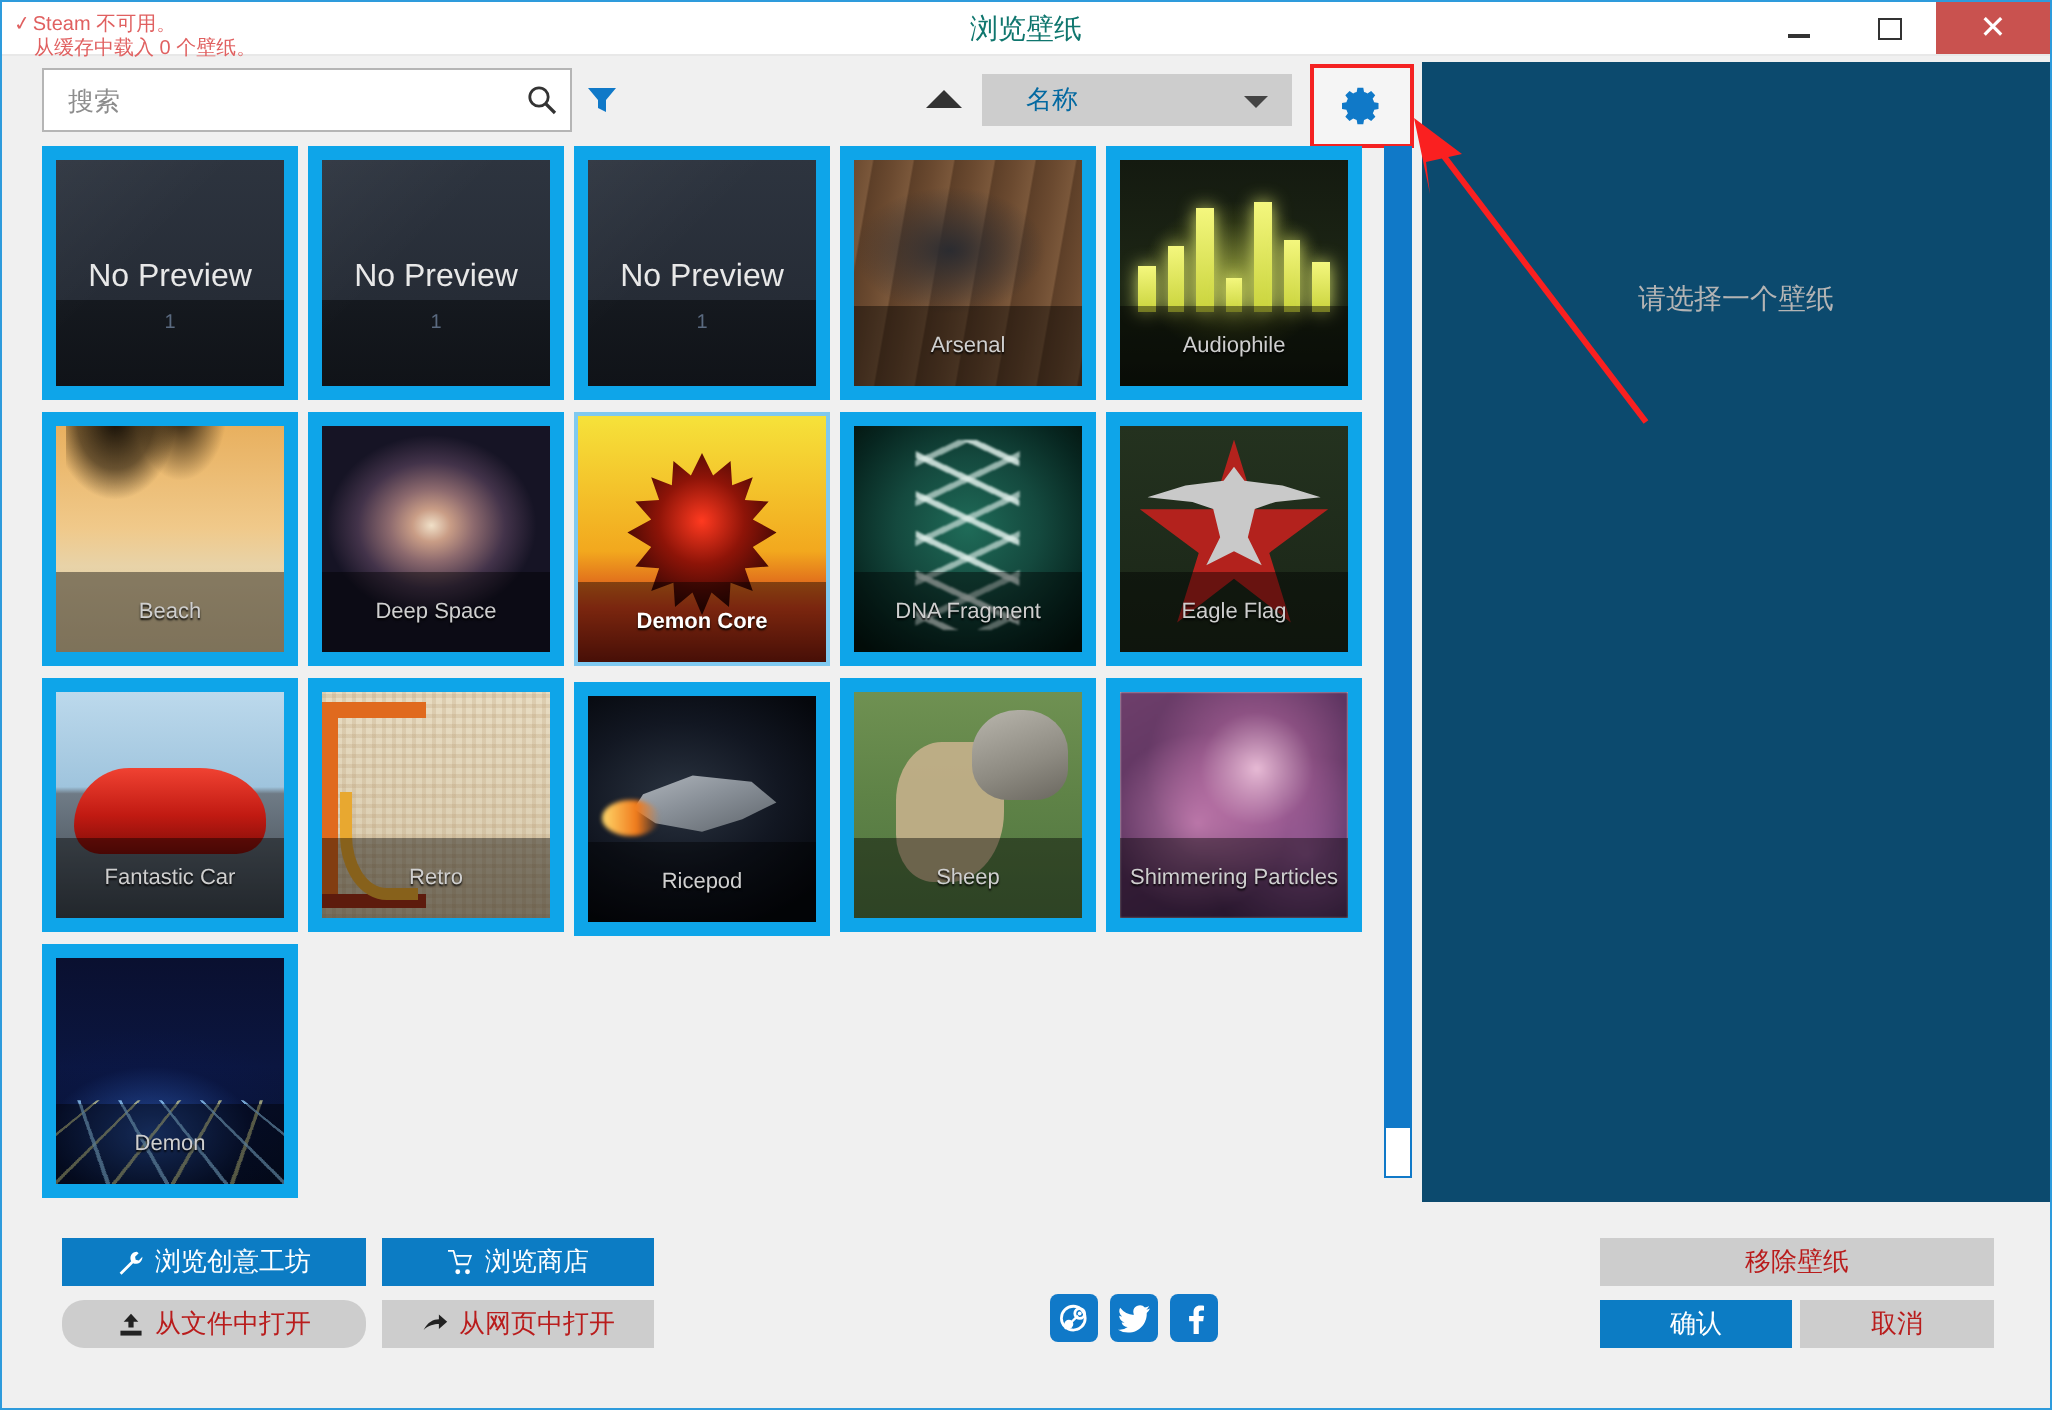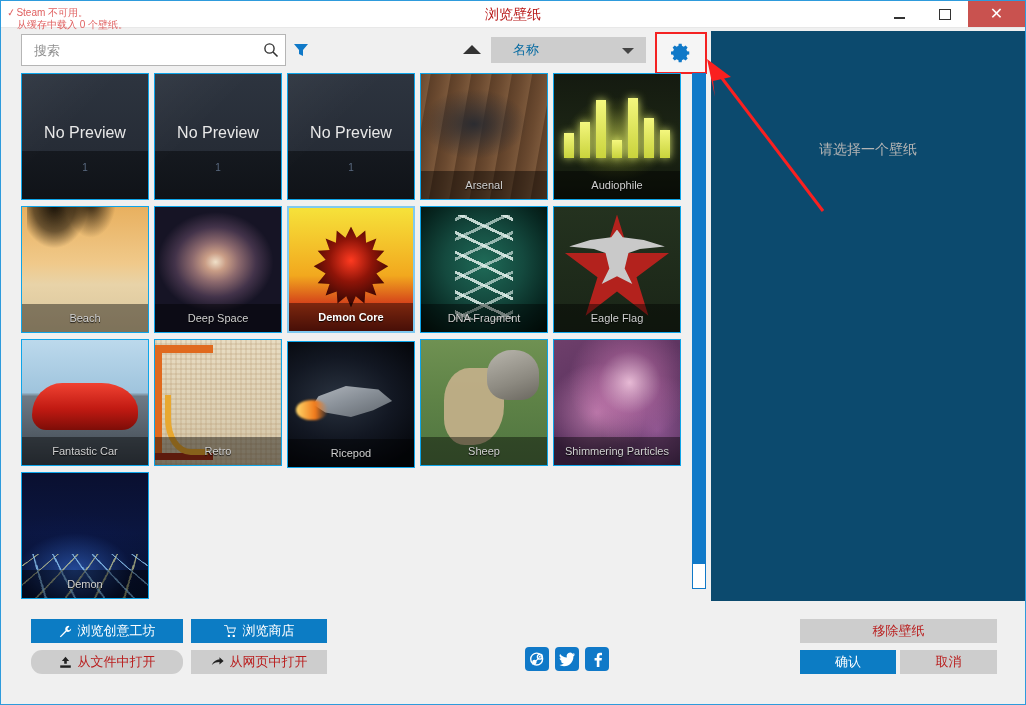--- a/index.html
+++ b/index.html
@@ -22,21 +22,21 @@
   
   .titlebar {
     position: absolute; top: 0; left: 0;
     width: 1024px; height: 27px;
     background: #ffffff;
     border-bottom: 1px solid #e8e8e8;
   }
   .title-text {
     position: absolute; left: 0; right: 0; top: 5px;
     text-align: center;
-    font-size: 14px; color: #b91c1c;
+    font-size: 14px; color: #0f766e;
   }
   .win-btns {
     position: absolute; right: 0; top: 0;
     height: 26px; display: flex;
   }
   .win-btn {
     width: 46px; height: 26px;
     display: flex; align-items: center; justify-content: center;
     background: #ffffff;
   }
@@ -127,30 +127,30 @@
 
   
   .grid {
     position: absolute; left: 20px; top: 72px;
     width: 665px; height: 516px;
   }
   .card {
     position: absolute;
     width: 128px; height: 127px;
     background: #d8d8d8;
-    border: 1px solid #0ea5e9;
+    border: 7px solid #0ea5e9;
     overflow: hidden;
   }
   .card.hl { border: 2px solid #7fc9f0; }
   .card-art {
     position: absolute; inset: 0;
   }
   .card-label {
     position: absolute; left: 0; right: 0; bottom: 0;
-    height: 28px;
+    height: 40px;
     display: flex; align-items: center; justify-content: center;
     background: rgba(0,0,0,0.42);
     color: #cfcfcf; font-size: 11px;
     text-shadow: 0 1px 1px rgba(0,0,0,0.9);
   }
   .card-label.strong { color: #ffffff; font-weight: bold; }
   .np-title {
     position: absolute; left: 0; right: 0; top: 50px;
     text-align: center; color: #e8e8e8; font-size: 16px;
   }

